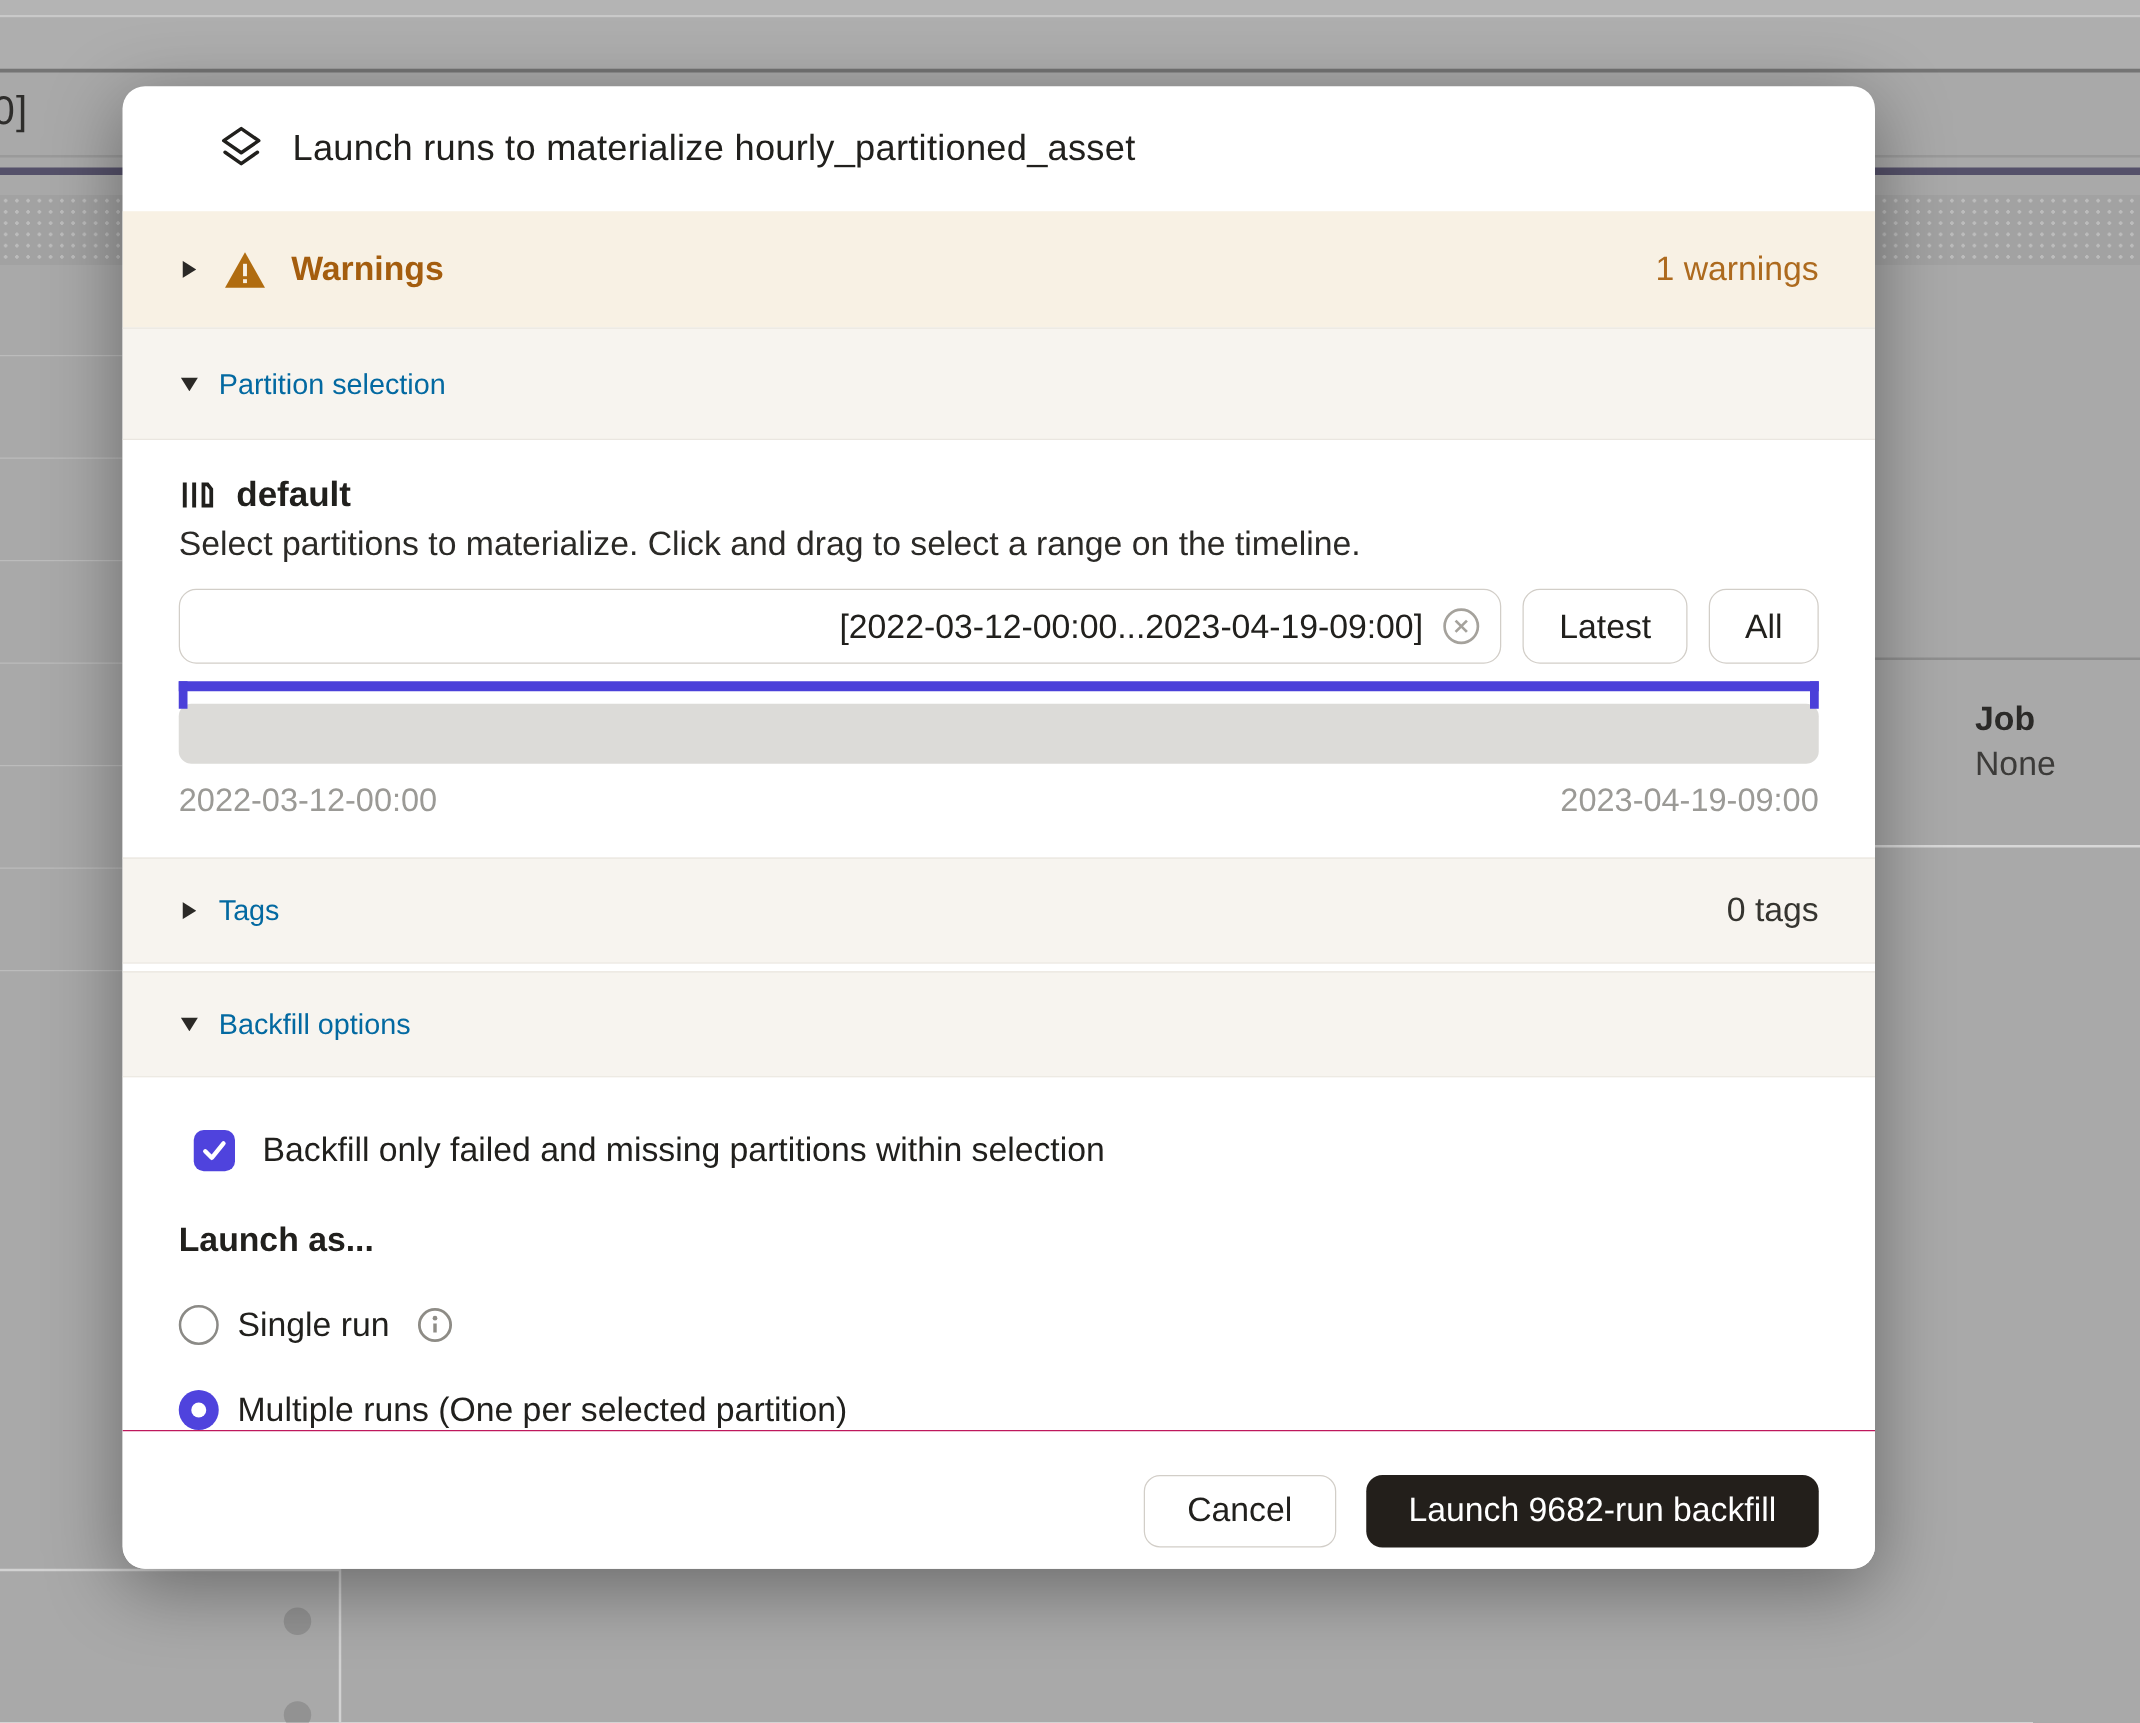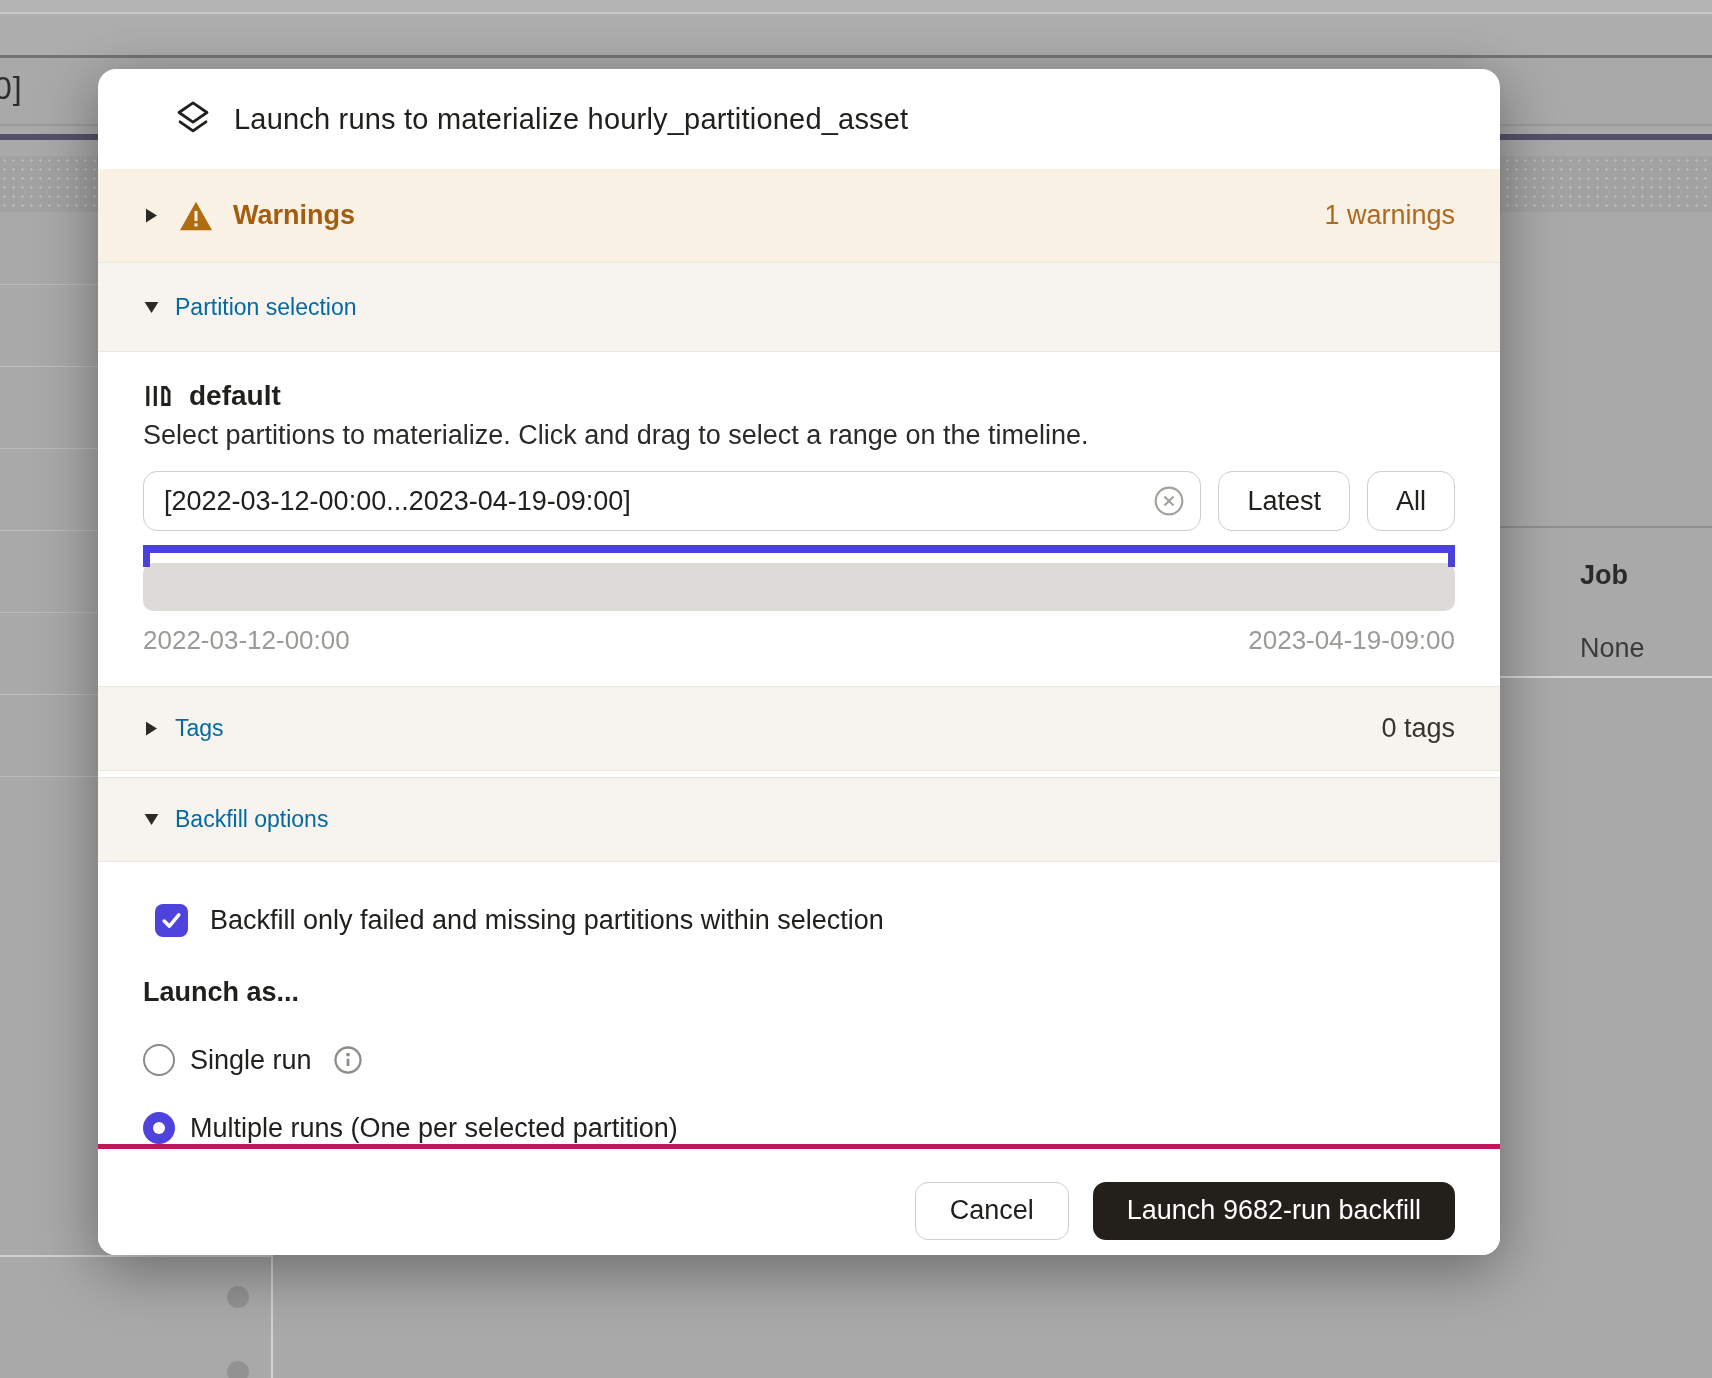--- a/index.html
+++ b/index.html
@@ -15,21 +15,21 @@
   .bg-line-b { position:absolute; left:0; top:55px; width:100%; height:3px; background:#747474; }
   .bg-clipped-text { position:absolute; left:-6px; top:70px; font-size:32px; color:#2e2d2b; letter-spacing:1px; }
   .bg-line-c { position:absolute; left:0; top:124px; width:100%; height:2px; background:#9a9a9a; }
   .bg-line-d { position:absolute; left:0; top:134px; width:100%; height:6px; background:#55516a; }
   .bg-row-selected { position:absolute; left:0; top:156px; width:100%; height:56px; background:#a2a2a2;
     background-image:radial-gradient(rgba(255,255,255,0.28) 1.3px, transparent 1.4px); background-size:9px 9px; }
   .bg-left-rowline { position:absolute; left:0; width:98px; height:1px; background:rgba(255,255,255,0.22); }
   .bg-right-line1 { position:absolute; left:1500px; top:526px; width:212px; height:2px; background:#8f8f8f; }
   .bg-right-line2 { position:absolute; left:1500px; top:676px; width:212px; height:2px; background:#d8d8d8; }
   .bg-job-header { position:absolute; left:1580px; top:560px; font-size:27px; font-weight:700; color:#2b2a28; }
-  .bg-job-value { position:absolute; left:1580px; top:633px; font-size:27px; color:#3c3b39; }
+  .bg-job-value { position:absolute; left:1580px; top:596px; font-size:27px; color:#3c3b39; }
   .bg-bottom-hline { position:absolute; left:0; top:1255px; width:272px; height:2px; background:#d2d2d2; }
   .bg-bottom-vline { position:absolute; left:271px; top:1255px; width:2px; height:123px; background:#d2d2d2; }
   .bg-dot { position:absolute; width:22px; height:22px; border-radius:50%; background:#929292; }
 
   
   .modal { position:absolute; left:98px; top:69px; width:1402px; height:1186px; background:#ffffff;
     border-radius:18px; box-shadow:0 14px 60px rgba(0,0,0,0.38); display:flex; flex-direction:column; overflow:hidden; }
 
   .modal-header { height:100px; flex:0 0 auto; display:flex; align-items:center; gap:20px; padding:0 45px;margin-left:29px; }
   .modal-title { font-size:29px; color:#21201d; font-weight:500; letter-spacing:0.2px; }
@@ -48,21 +48,21 @@
   .caret svg path { fill:#2b2926; }
 
   .partition-content { padding:28px 45px 30px; flex:0 0 auto; background:#fff; }
   .dimension-row { display:flex; align-items:center; gap:16px; margin-bottom:8px; }
   .dimension-name { font-size:28px; font-weight:700; color:#21201d; }
   .help-text { font-size:27px; color:#2b2a27; margin-bottom:20px; }
 
   .input-row { display:flex; align-items:center; gap:17px; }
   .partition-input-wrap { position:relative; flex:1; }
   .partition-input { width:100%; height:60px; border:1px solid #d2cec8; border-radius:14px; padding:0 62px 0 20px;
-    font-size:27px; color:#21201d; font-family:"Liberation Sans","DejaVu Sans",sans-serif; background:#fff; outline:none; }
+    font-size:27px; color:#21201d; font-family:"Liberation Sans","DejaVu Sans",sans-serif; background:#fff; outline:none;text-align:right; }
   .clear-btn { position:absolute; right:16px; top:14px; width:32px; height:32px; cursor:pointer; background:none; border:none; padding:0; }
   .pill-btn { height:60px; border:1px solid #d2cec8; border-radius:14px; background:#fff; font-size:27px; color:#21201d;
     padding:0 28px; cursor:pointer; font-family:"Liberation Sans","DejaVu Sans",sans-serif; }
 
   .selection-bar { position:relative; margin-top:14px; height:8px; background:#4b40d9; }
   .selection-bar::before, .selection-bar::after { content:""; position:absolute; top:0; width:7px; height:22px; background:#4b40d9; }
   .selection-bar::before { left:0; } .selection-bar::after { right:0; }
   .timeline-track { margin-top:10px; height:48px; background:#dcdbd8; border-radius:10px; cursor:pointer; }
   .dates-row { display:flex; justify-content:space-between; margin-top:14px; font-size:26px; color:#9b9a96; }
 
@@ -74,21 +74,21 @@
   .checkbox svg { width:25px; height:25px; }
   .option-label { font-size:27px; color:#21201d; }
   .launch-as { margin-top:40px; font-size:27px; font-weight:700; color:#21201d; }
   .radio-row { display:flex; align-items:center; gap:15px; margin-top:36px; cursor:pointer; }
   .radio { width:32px; height:32px; border-radius:50%; flex:0 0 auto; }
   .radio.unchecked { border:2.5px solid #8b8a86; background:#fff; }
   .radio.checked { background:#4f43dd; position:relative; }
   .radio.checked::after { content:""; position:absolute; left:10px; top:10px; width:12px; height:12px; border-radius:50%; background:#fff; }
   .info-wrap { margin-left:6px; display:flex; align-items:center; }
 
-  .modal-footer { flex:0 0 auto; height:128px; border-top:5px solid #be185d; display:flex; align-items:center;
+  .modal-footer { flex:0 0 auto; height:128px; border-top:1px solid #be185d; display:flex; align-items:center;
     justify-content:flex-end; gap:24px; padding:0 45px; background:#fff; }
   .btn-cancel { height:58px; padding:0 34px; border:1px solid #d2cec8; border-radius:13px; background:#fff; font-size:27px;
     color:#21201d; cursor:pointer; font-family:"Liberation Sans","DejaVu Sans",sans-serif; }
   .btn-launch { height:58px; padding:0 34px; border:none; border-radius:13px; background:#231f1b; font-size:27px;
     color:#ffffff; cursor:pointer; font-family:"Liberation Sans","DejaVu Sans",sans-serif; }
 </style>
 </head>
 <body>
 
 <div class="screen">

